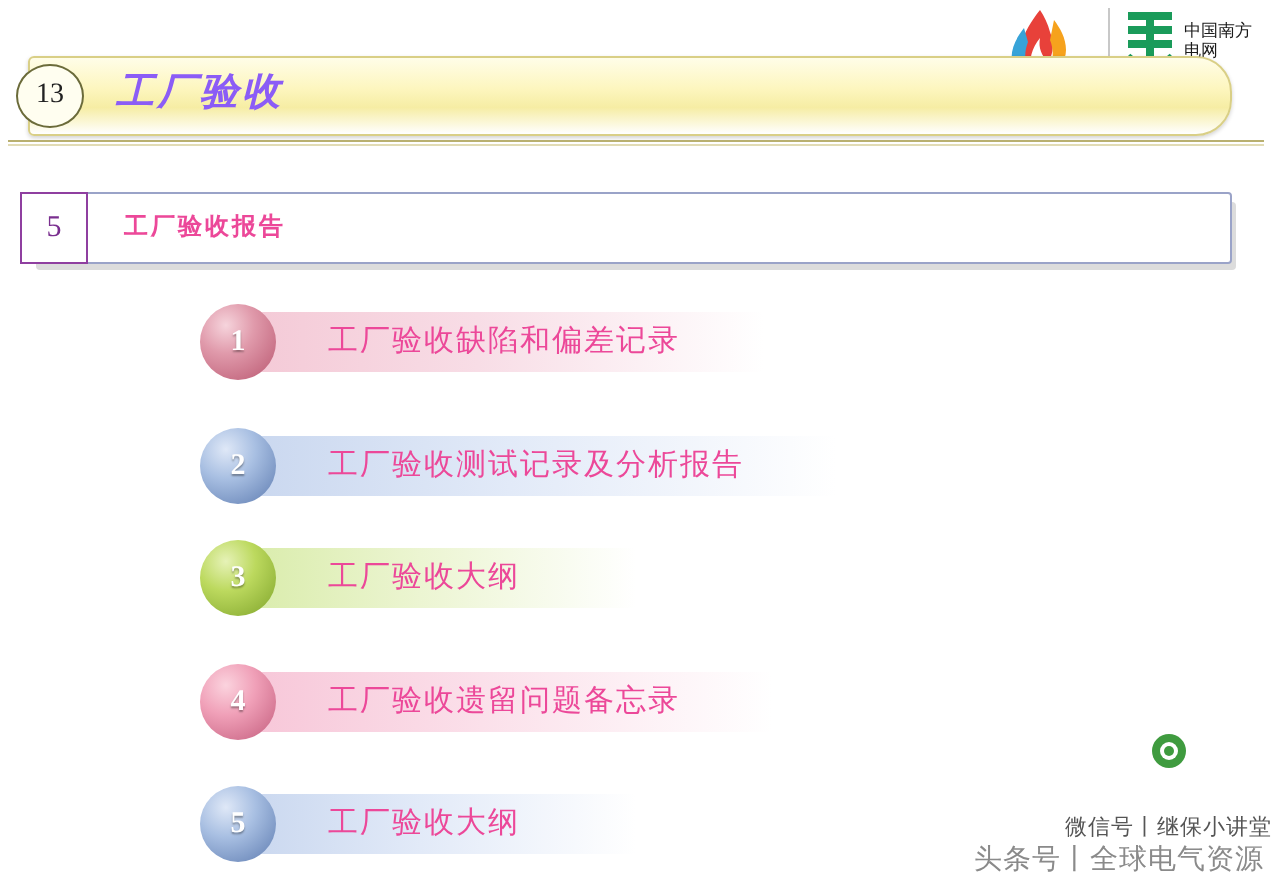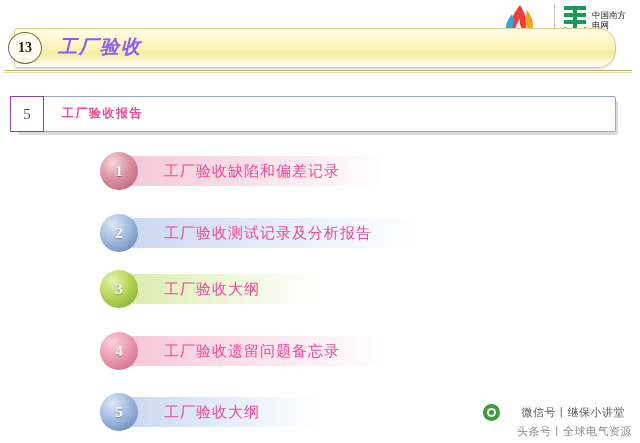--- a/index.html
+++ b/index.html
@@ -78,21 +78,20 @@
     height: 30px;
     border-radius: 50%;
     border: 1.6px solid #6b6b3a;
     background: #fffef0;
     display: flex;
     align-items: center;
     justify-content: center;
     font-size: 14px;
     color: #222;
     font-family: "Liberation Serif", serif;
-    font-weight: bold;
   }
   .title-text {
     position: absolute;
     left: 58px;
     top: 32px;
     height: 30px;
     line-height: 30px;
     font-size: 19px;
     font-weight: bold;
     color: #8b5cf6;
@@ -211,25 +210,26 @@
   .ball-3 { background: radial-gradient(circle at 34% 28%, #e6f2b7 0%, #bcd95e 40%, #7ea32a 100%); }
   .bar-3  { background: linear-gradient(to right, #d9ecaa 0%, #ecf5d2 45%, #ffffff 100%); }
   .ball-4 { background: radial-gradient(circle at 34% 28%, #fbd3de 0%, #f0a0b8 40%, #c35c7c 100%); }
   .bar-4  { background: linear-gradient(to right, #f7c6d8 0%, #fbe0ea 45%, #ffffff 100%); }
   .ball-5 { background: radial-gradient(circle at 34% 28%, #dfe8f7 0%, #a8bfe2 40%, #5d7bb0 100%); }
   .bar-5  { background: linear-gradient(to right, #c9d7ef 0%, #e2eaf8 45%, #ffffff 100%); }
 
   
   .wm {
     position: absolute;
-    right: 15px;
+    right: 4px;
     bottom: 22px;
     display: flex;
     align-items: center;
     gap: 22px;
+    flex-direction: column;
   }
   .wm-avatar {
     width: 17px; height: 17px;
     border-radius: 50%;
     background: #3f9b3f;
     position: relative;
     flex: none;
   }
   .wm-avatar:before {
     content: "";
@@ -249,21 +249,21 @@
   }
   .wm-text {
     font-size: 11px;
     color: #555555;
     letter-spacing: .5px;
   }
   .wm-bottom {
     position: absolute;
     right: 8px;
     bottom: 4px;
-    font-size: 11px;
+    font-size: 14px;
     color: #8a8a8a;
     letter-spacing: .5px;
     margin-left: 22px;
   }
 </style>
 </head>
 <body>
 
 <div class="slide">
 

